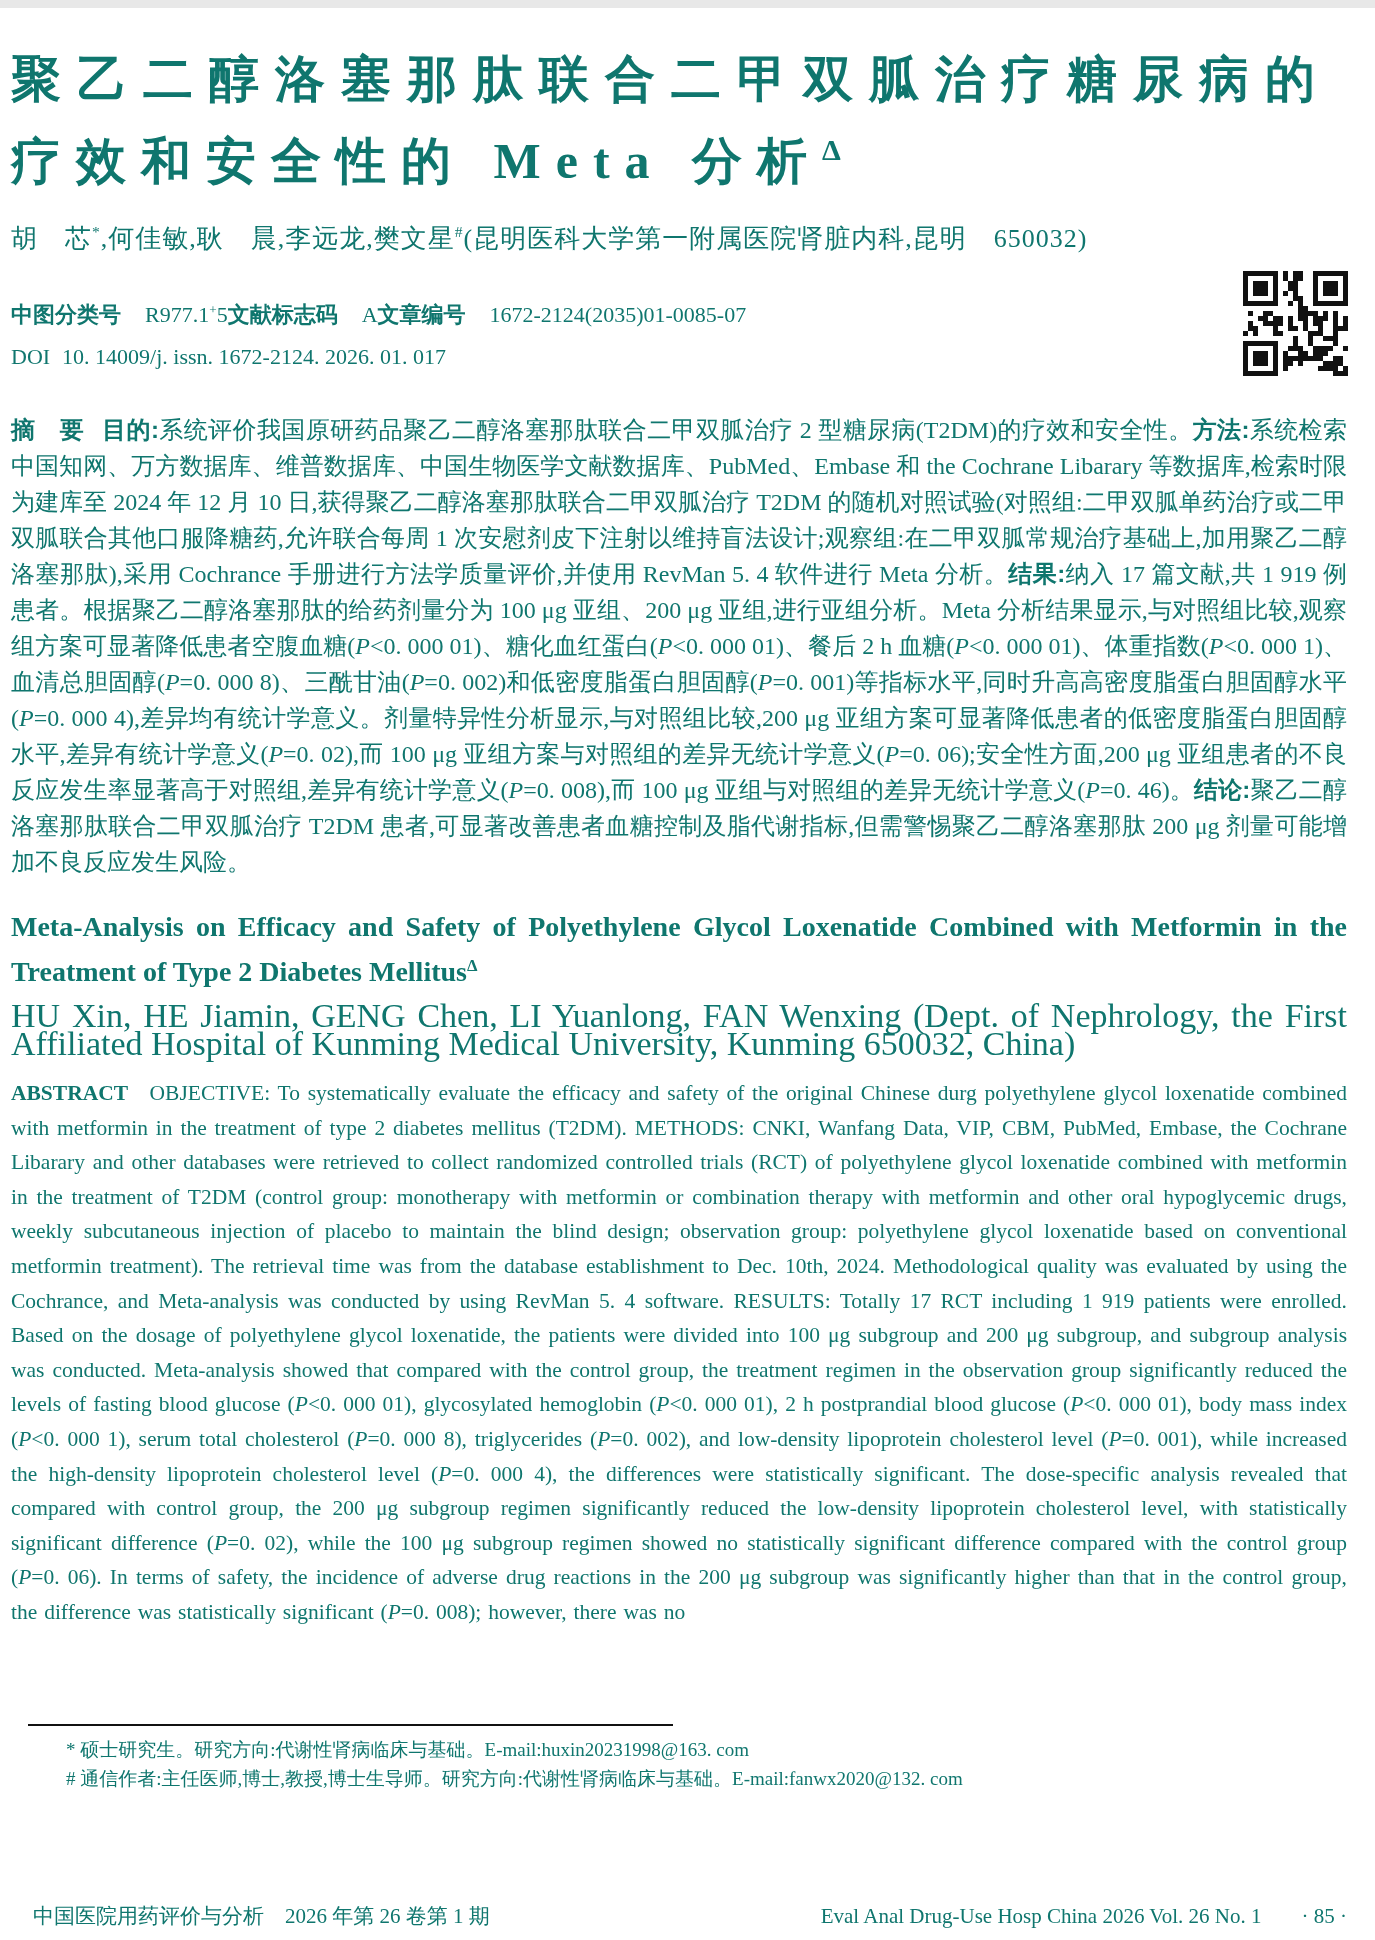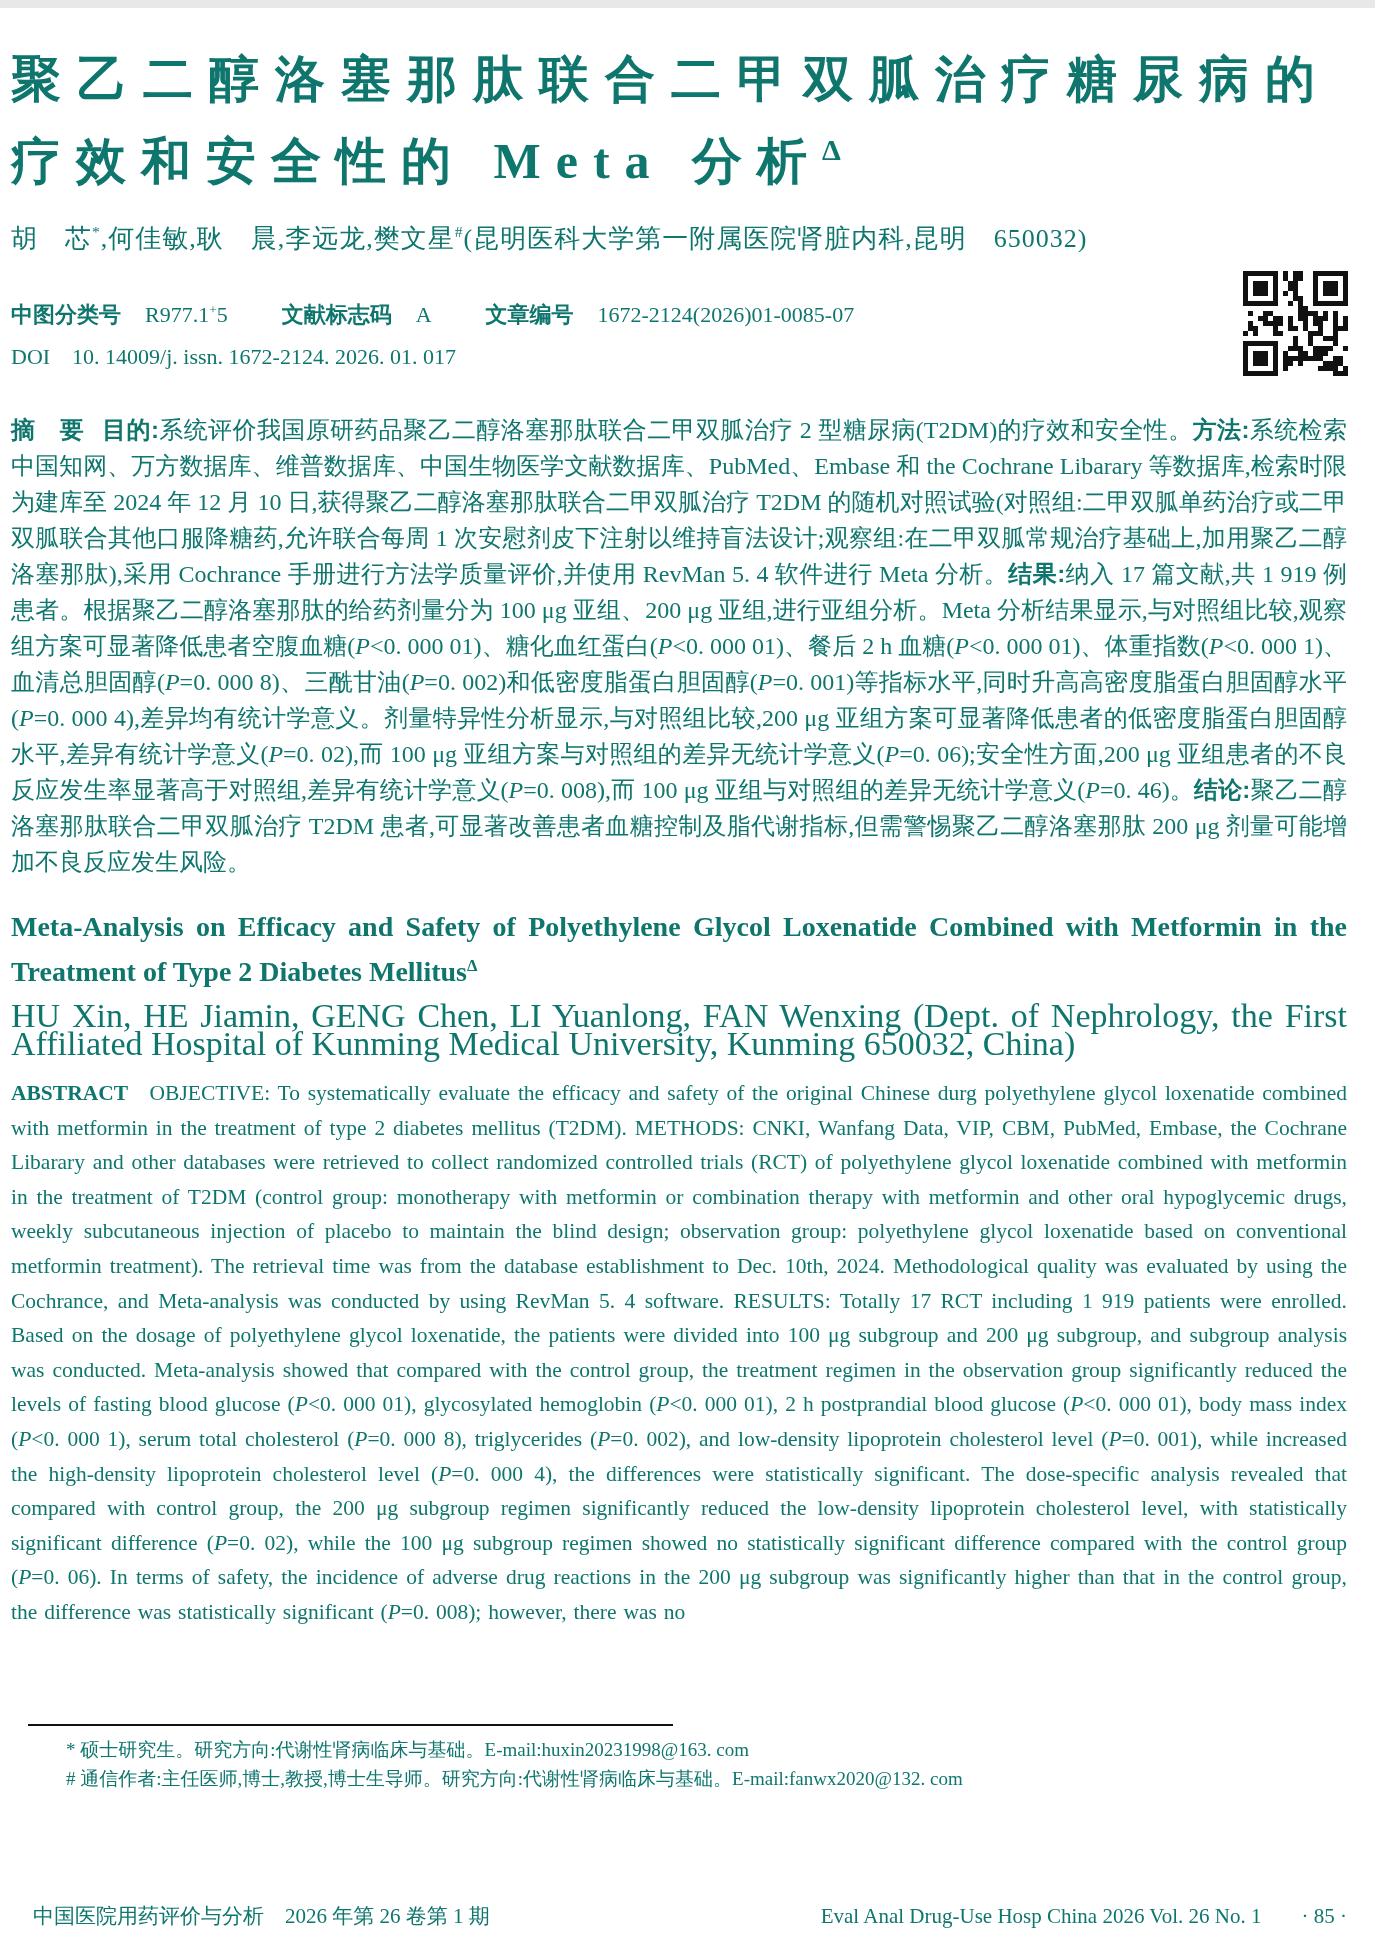--- a/index.html
+++ b/index.html
@@ -36,33 +36,32 @@
     font-size:26px;
     line-height:38px;
     letter-spacing:1px;
   }
 
   
   .meta-row{
     margin-top:42px;
     display:flex;
     align-items:baseline;
-    column-gap:54px;
     font-size:22px;
   }
   .meta-pair{display:flex;align-items:baseline;column-gap:24px;}
   .meta-label{
     font-family:"Liberation Sans","DejaVu Sans",sans-serif;
     font-weight:700;
   }
   .doi-row{
     margin-top:14px;
     display:flex;
     align-items:flex-start;
-    column-gap:22px;
+    column-gap:12px;
     font-size:22px;
   }
 
   
   .qr{
     position:absolute;
     top:263px;right:27px;
     width:105px;height:105px;
   }
   .qr svg rect{fill:#111;}
@@ -154,21 +153,21 @@
     <div class="meta-pair">
       <span class="meta-label">中图分类号</span>
       <span class="meta-value"><span>R977.1</span><sup>+</sup><span>5</span></span>
     </div>
     <div class="meta-pair">
       <span class="meta-label">文献标志码</span>
       <span class="meta-value">A</span>
     </div>
     <div class="meta-pair">
       <span class="meta-label">文章编号</span>
-      <span class="meta-value">1672-2124(2026)01-0085-07</span>
+      <span class="meta-value">1672-2124(2035)01-0085-07</span>
     </div>
   </div>
 
   <div class="doi-row">
     <span>DOI</span>
     <span>10. 14009/j. issn. 1672-2124. 2026. 01. 017</span>
   </div>
 
   <div class="qr" id="qr"><svg width="105" height="105" viewBox="0 0 105 105">
         <rect x="0" y="0" width="5" height="5"></rect>

